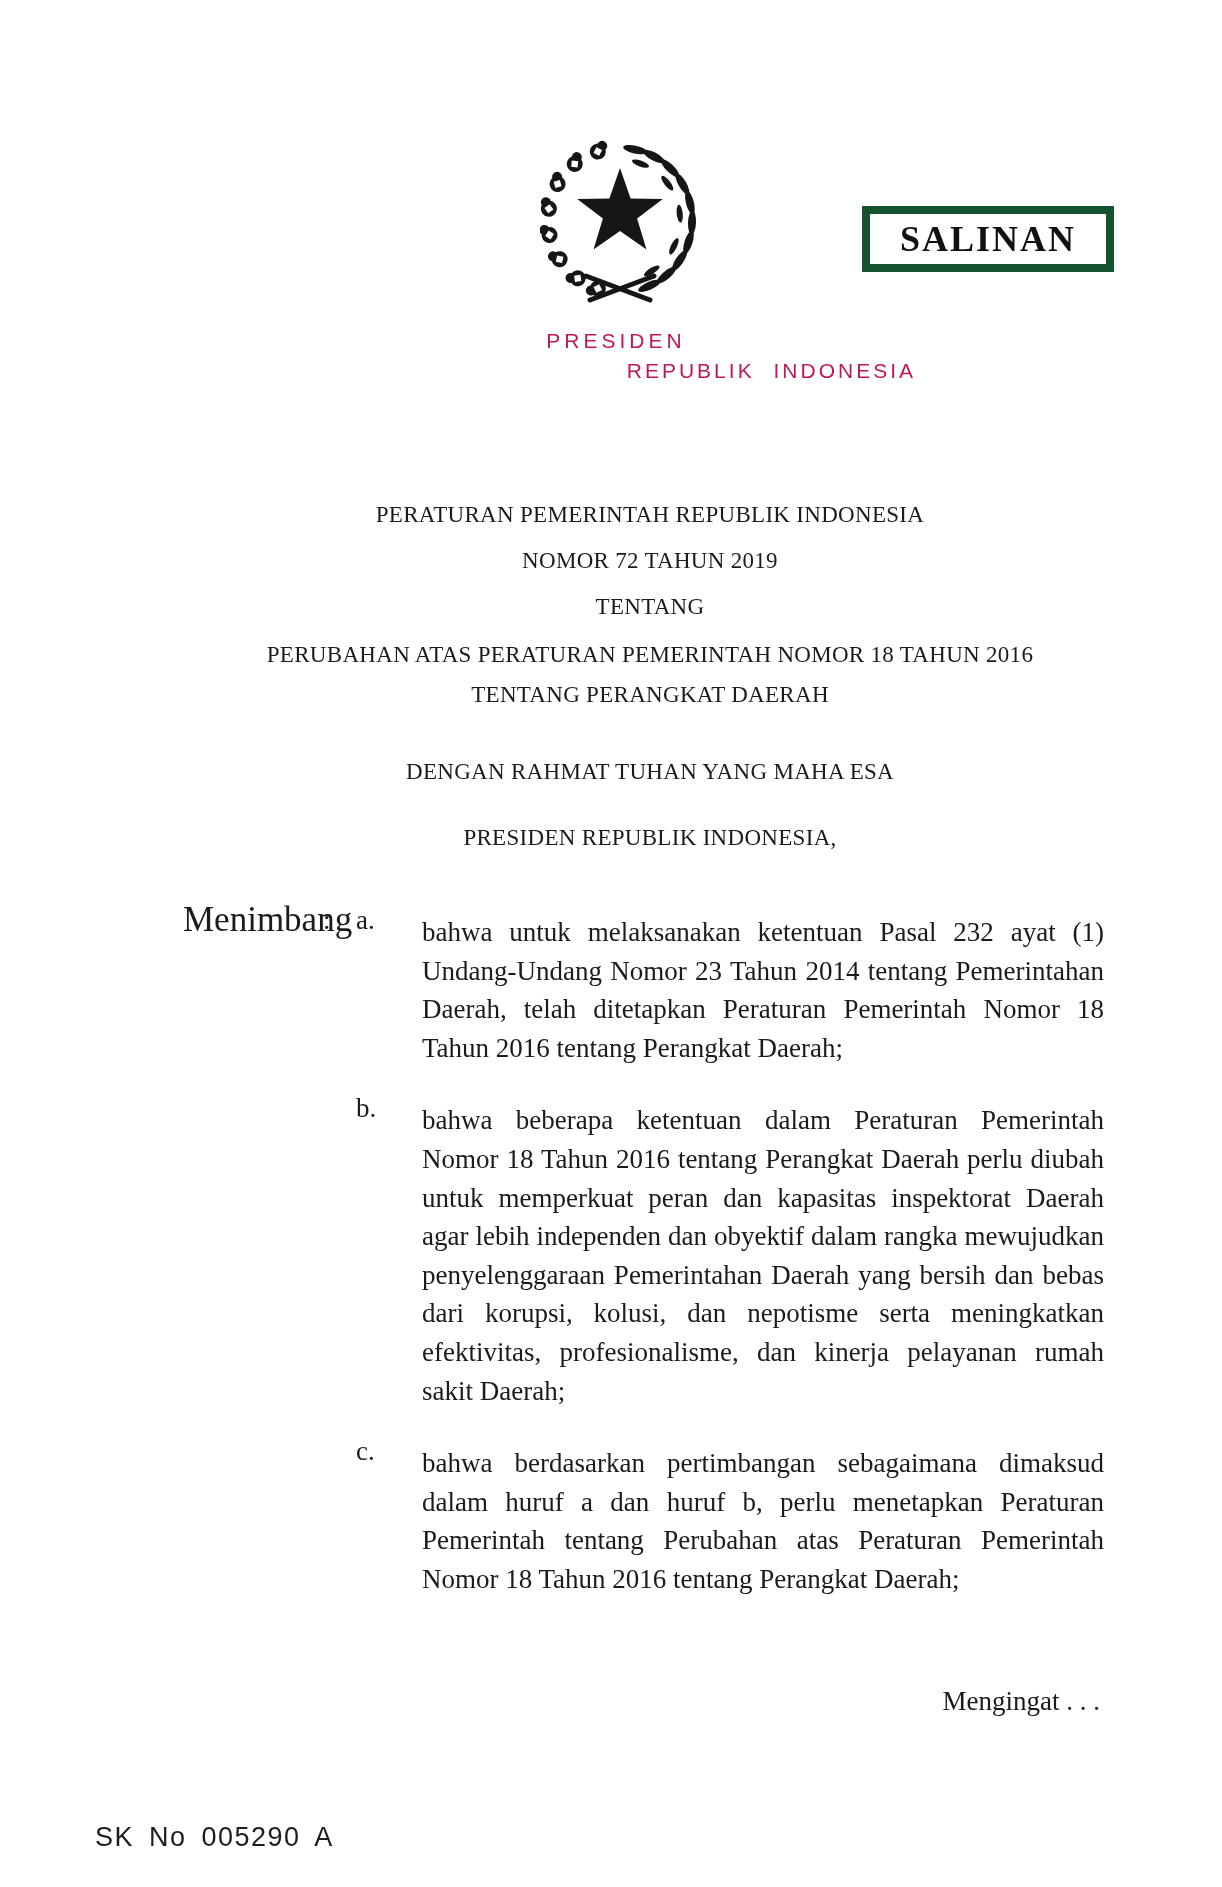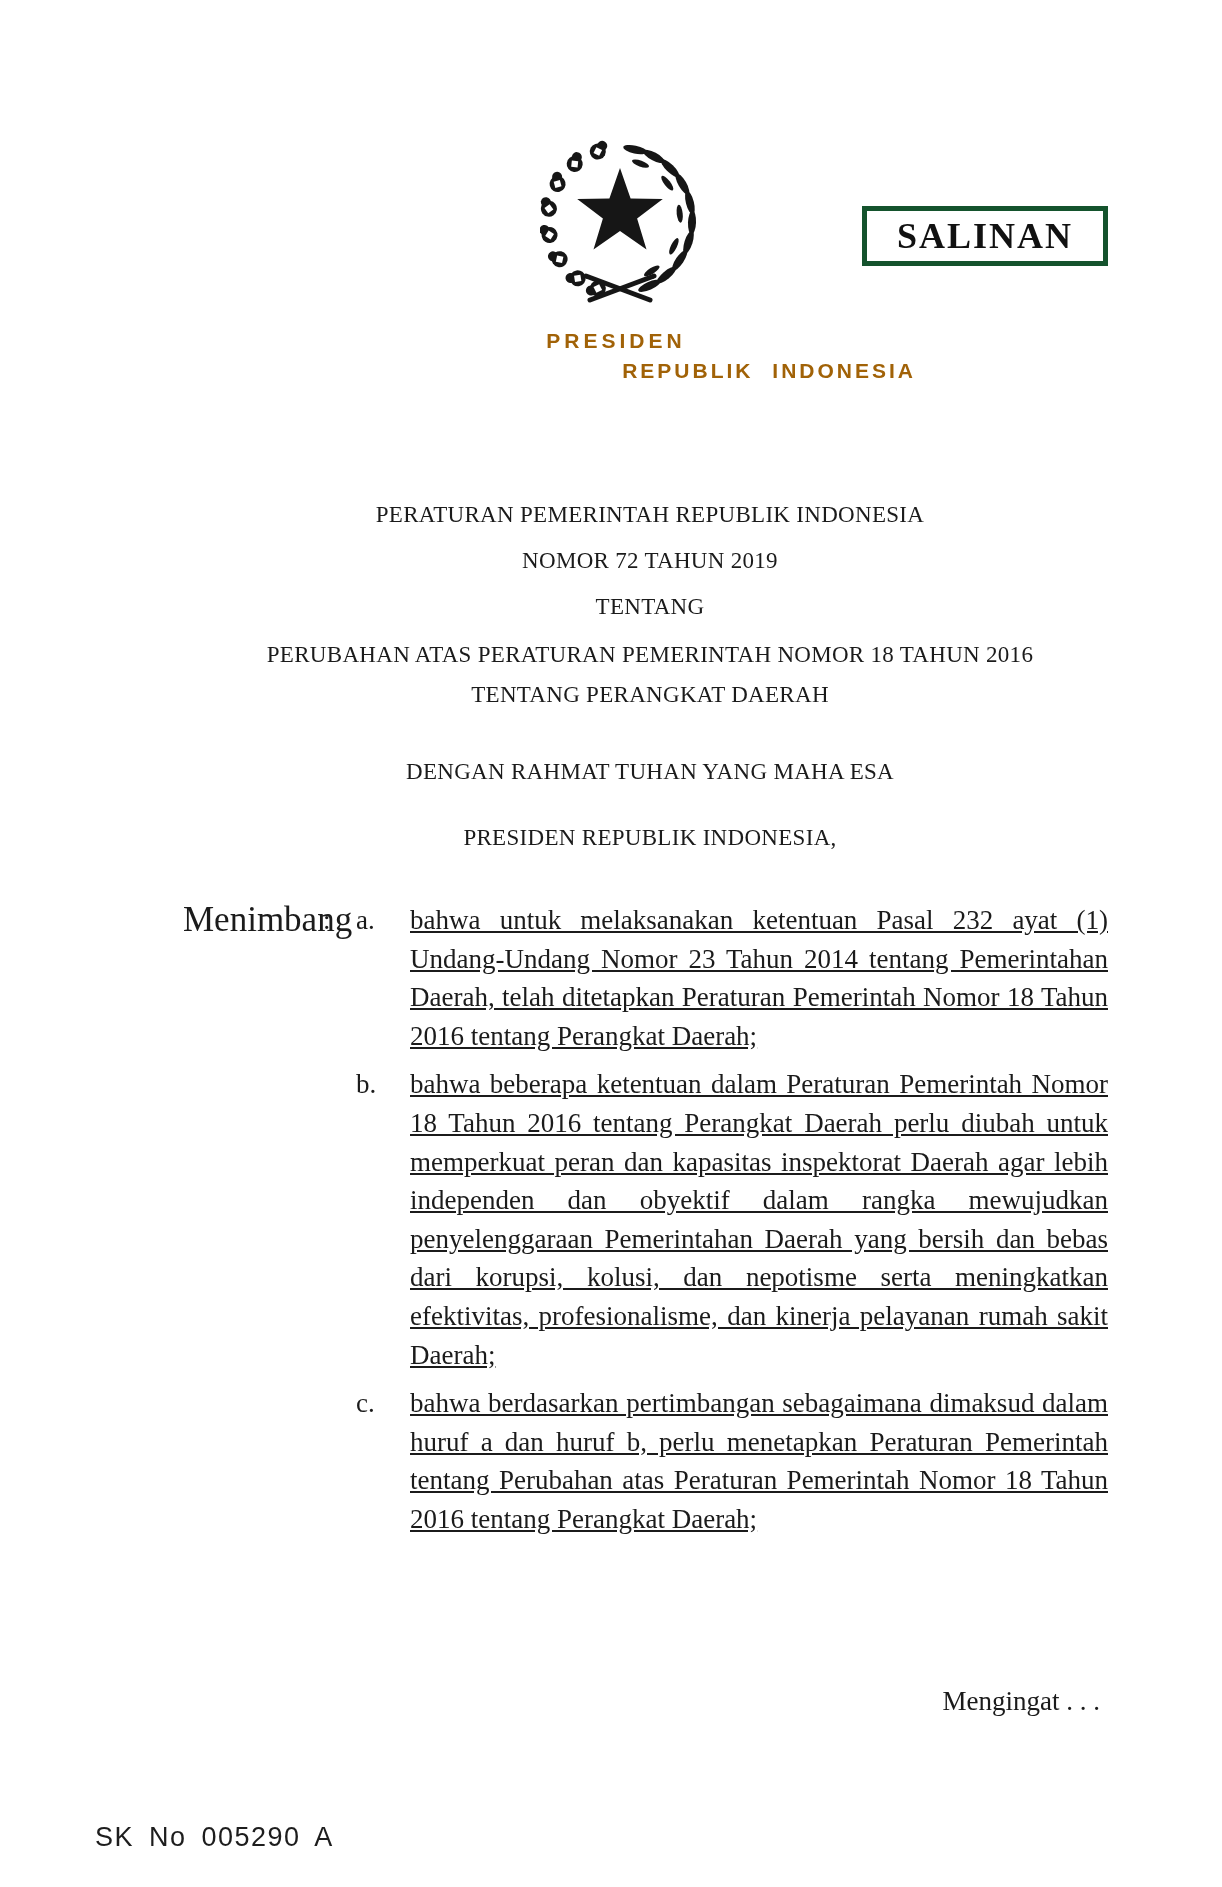--- a/index.html
+++ b/index.html
@@ -8,45 +8,45 @@
     width:1222px;height:1887px;
     margin:0 auto;
     background:#ffffff;
     font-family:"Liberation Serif", serif;
     color:#1b1b1b;
     overflow:hidden;
   }
   
   .seal{position:absolute;left:540px;top:138px;width:160px;height:172px;}
   .letterhead{position:absolute;left:316px;top:328px;width:600px;text-align:center;
-    font-family:"Liberation Sans", sans-serif;font-weight:bold;color:#a16207;}
+    font-family:"Liberation Sans", sans-serif;font-weight:normal;color:#be185d;}
   .letterhead .lh1{font-size:21px;letter-spacing:4px;line-height:26px;}
   .letterhead .lh2{font-size:21px;letter-spacing:3px;word-spacing:10px;line-height:30px;margin-top:2px;text-align:right;}
   
   .stamp{
     position:absolute;left:862px;top:206px;width:236px;height:50px;
-    border:5px solid #14532d;
+    border:8px solid #14532d;
     display:flex;align-items:center;justify-content:center;
     font-weight:bold;font-size:36px;letter-spacing:2px;color:#111;
   }
   
   .cline{position:absolute;left:80px;width:1140px;text-align:center;
     font-size:23px;line-height:34px;letter-spacing:0.3px;white-space:nowrap;}
   .t1{top:498px;} .t2{top:544px;} .t3{top:590px;} .t4{top:638px;} .t5{top:678px;}
   .invocation{top:755px;}
   .authority{top:821px;}
   
   .considerations{position:absolute;left:0;top:901px;width:1222px;}
   .c-label{position:absolute;left:183px;top:0;font-size:35px;line-height:38.6px;}
   .c-colon{position:absolute;left:323px;top:0;font-size:27px;line-height:38.6px;}
   .c-items{position:absolute;left:356px;top:0;width:760px;}
   .c-item{display:flex;margin-bottom:10px;}
   .c-letter{flex:none;width:54px;font-size:27px;line-height:38.6px;}
-  .c-text{margin:0;width:698px;font-size:27px;line-height:38.6px;text-align:justify;
-    text-justify:inter-word;hyphens:none;text-decoration:underline;}
+  .c-text{margin:12px;width:698px;font-size:27px;line-height:38.6px;text-align:justify;
+    text-justify:inter-word;hyphens:none;}
   
   .catchword{position:absolute;top:1686px;right:122px;font-size:27px;line-height:30px;}
   .footer-code{position:absolute;left:95px;top:1822px;
     font-family:Liberation Sans, sans-serif;font-size:27px;letter-spacing:1.5px;word-spacing:6px;color:#1d1d1d;}
 </style>
 </head>
 <body>
 
 <div class="page">
 

